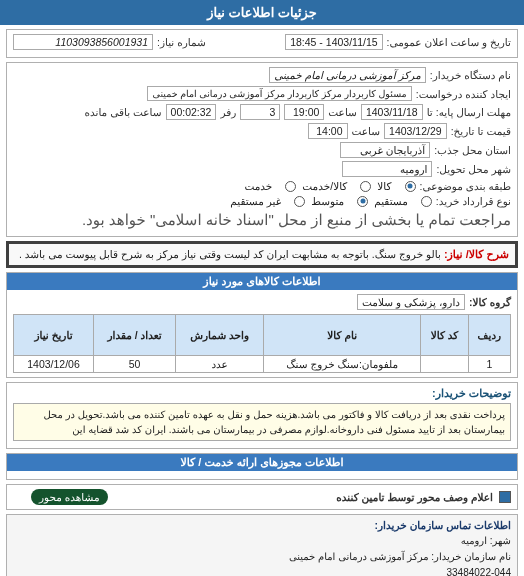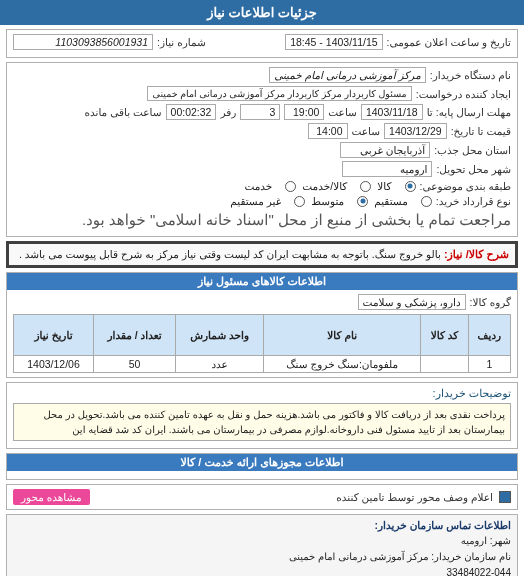--- a/index.html
+++ b/index.html
@@ -171,21 +171,21 @@
       width: 12px; height: 12px;
       border: 1.5px solid #555;
       display: inline-block;
       background: #fff;
       vertical-align: middle;
     }
     .checkbox-sq.checked {
       background: #2e6da4;
     }
     .flex-between { display: flex; justify-content: space-between; align-items: center; }
-    .bold { font-weight: normal; }
+    .bold { font-weight: bold; }
     .text-blue { color: #1a5276; }
     .text-red { color: #c00; }
   </style>
 </head>
 <body>
 
 <div class="page">
 
   <div class="header">
     <span>جزئیات اطلاعات نیاز</span>
@@ -279,21 +279,21 @@
       <span class="form-label" style="font-size:15px;color:#555;">مراجعت تمام یا بخشی از منبع از محل "اسناد خانه اسلامی" خواهد بود.</span>
     </div>
   </div>
 
   <div class="keyword-section">
     <span class="keyword-title text-red">شرح کالا/ نیاز:</span>
     <span style="font-size:10.5px;">بالو خروج سنگ. باتوجه به مشابهت ایران کد لیست وقتی نیاز مرکز به شرح قابل پیوست می باشد .</span>
   </div>
 
   <div class="section">
-    <div class="section-title">اطلاعات کالاهای مسئول نیاز</div>
+    <div class="section-title">اطلاعات کالاهای مورد نیاز</div>
     <div class="form-row">
       <span class="form-label bold">گروه کالا:</span>
       <span class="form-value medium">دارو، پزشکی و سلامت</span>
     </div>
     <table class="data-table">
       <thead>
         <tr>
           <th>ردیف</th>
           <th>کد کالا</th>
           <th>نام کالا</th>
@@ -323,21 +323,21 @@
   <div class="section">
     <div class="section-title">اطلاعات مجوزهای ارائه خدمت / کالا</div>
   </div>
 
   <div class="section">
     <div class="flex-between">
       <div style="display:flex;align-items:center;gap:6px;">
         <span class="checkbox-sq checked"></span>
         <span class="form-label bold">اعلام وصف محور توسط تامین کننده</span>
       </div>
-      <button style="background:#ec4899;color:#fff;border:none;padding:2px 8px;font-size:10.5px;cursor:pointer;border-radius:2px;font-family:Tahoma,Arial,sans-serif;">مشاهده محور</button>
+      <button style="background:#14532d;color:#fff;border:none;padding:2px 8px;font-size:10.5px;cursor:pointer;border-radius:8px;font-family:Tahoma,Arial,sans-serif;margin-left:18px;">مشاهده محور</button>
     </div>
   </div>
 
   <div class="bottom-info">
     <div class="row">
       <div class="col">
         <div class="col-label">اطلاعات تماس سازمان خریدار:</div>
         <div class="col-value">شهر: ارومیه</div>
         <div class="col-value">
           <span>نام سازمان خریدار:</span>

